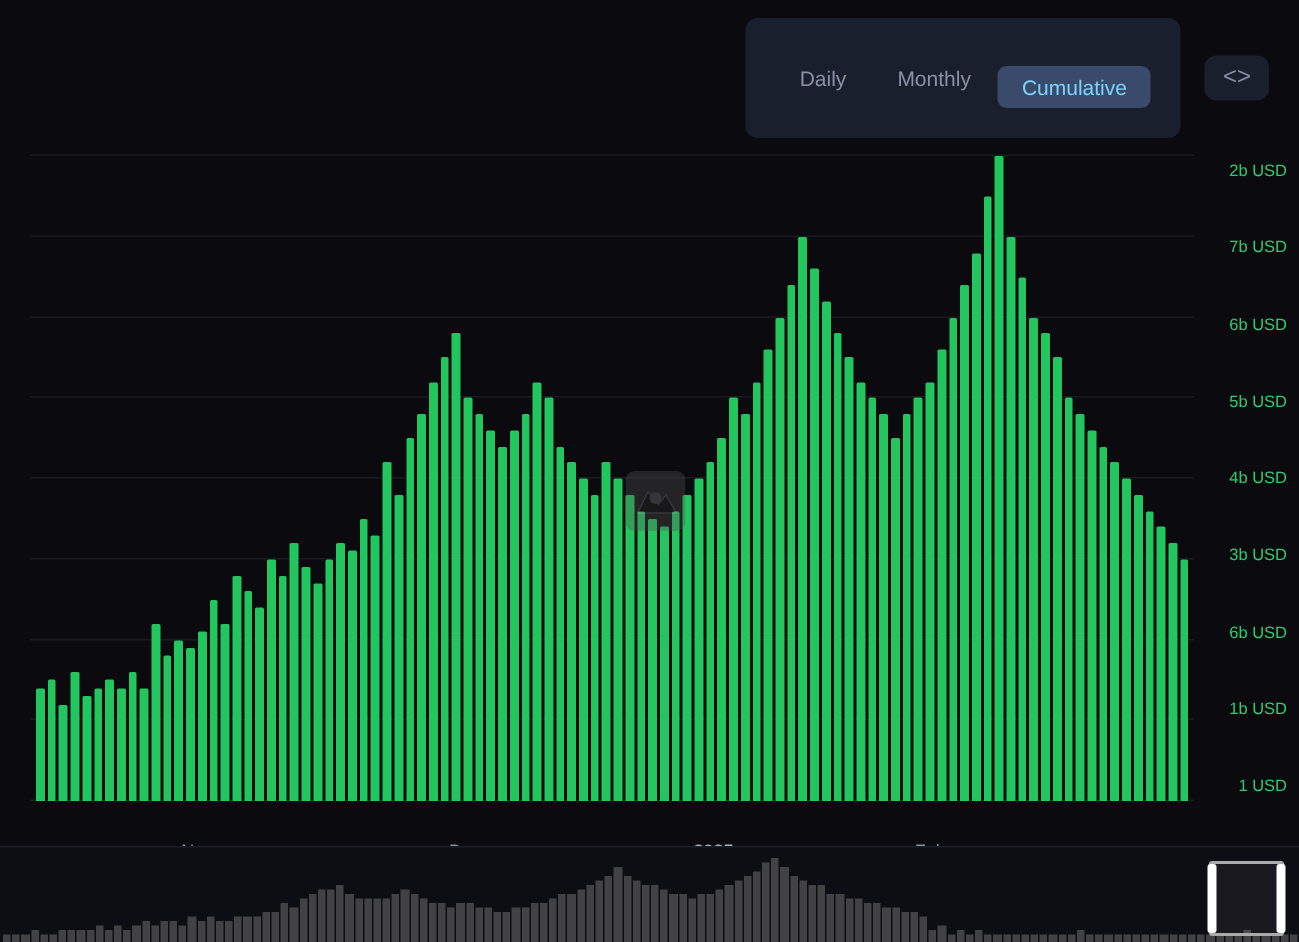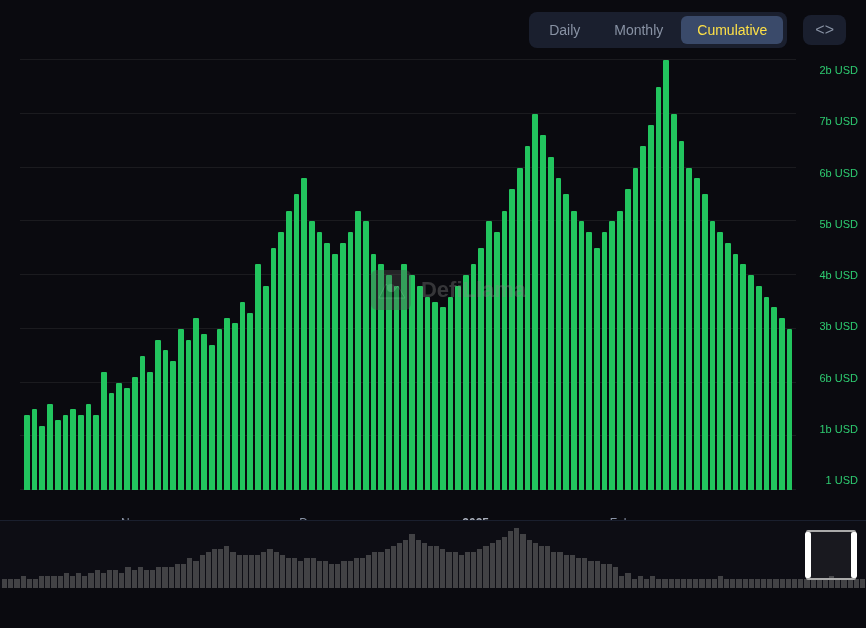--- a/index.html
+++ b/index.html
@@ -46,37 +46,38 @@
       background: transparent;
       color: #8892a4;
     }
 
     .spacer { flex: 1; }
 
     .period-group {
       display: flex;
       background: #1a1f2e;
       border-radius: 8px;
-      padding: 4px;
+      padding: 20px;
       gap: 2px;
     }
 
     .period-btn {
       padding: 6px 16px;
       border-radius: 6px;
       border: none;
       cursor: pointer;
       font-size: 14px;
       font-weight: 500;
       transition: background 0.2s;
     }
 
     .period-btn.active {
       background: #3a4a6a;
-      color: #fde047;
+      color: #7dd3fc;
+      margin-top: 12px;
     }
 
     .period-btn.inactive {
       background: transparent;
       color: #8892a4;
     }
 
     .expand-btn {
       background: #1a1f2e;
       border: none;
@@ -399,21 +400,20 @@
       <span class="x-label bold" style="position:absolute;left:57%">2025</span>
       <span class="x-label" style="position:absolute;left:76%">Feb</span>
     </div>
 
     <div class="watermark">
       <svg class="watermark-icon" viewBox="0 0 40 40" fill="none">
         <rect width="40" height="40" rx="6" fill="#555"></rect>
         <path d="M8 28 L15 14 L22 22 L27 16 L34 28 Z" fill="#333" stroke="#888" stroke-width="1"></path>
         <circle cx="20" cy="18" r="4" fill="#888"></circle>
       </svg>
-      <span class="watermark-text">DefiLlama</span>
     </div>
   </div>
 </div>
 
 <div class="minimap">
   <div class="minimap-bars" id="mini-bars">
       <div class="mini-bar" style="height: 9px;"></div>
       <div class="mini-bar" style="height: 9px;"></div>
       <div class="mini-bar" style="height: 9px;"></div>
       <div class="mini-bar" style="height: 12px;"></div>

